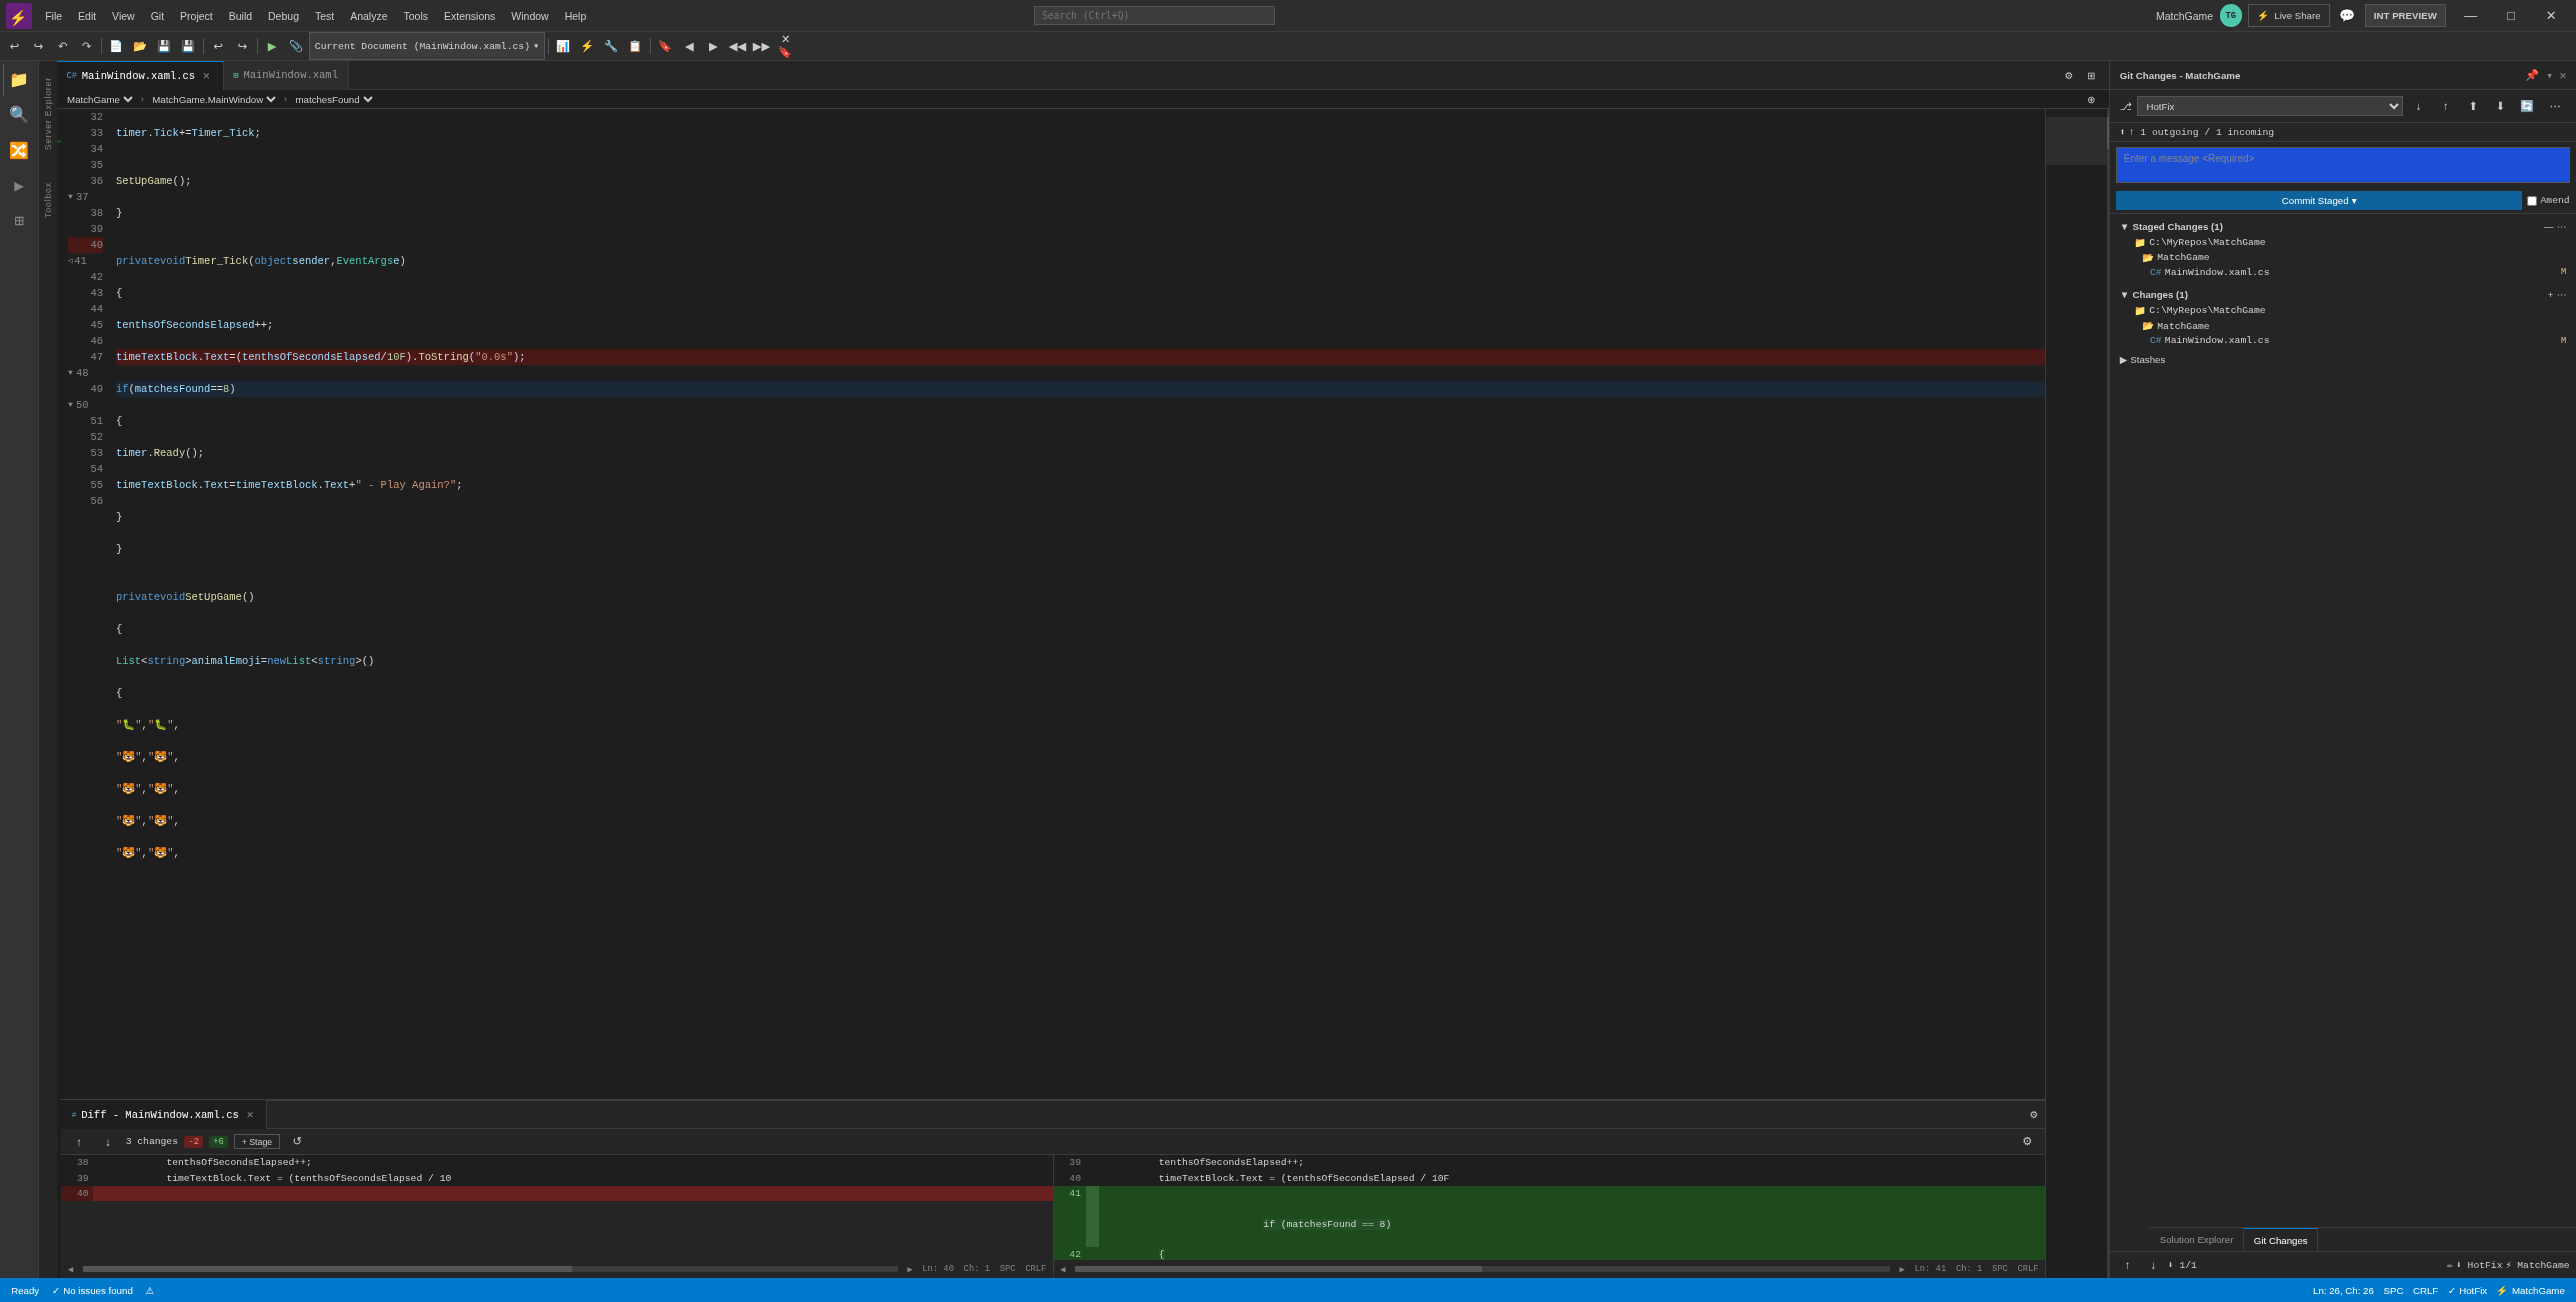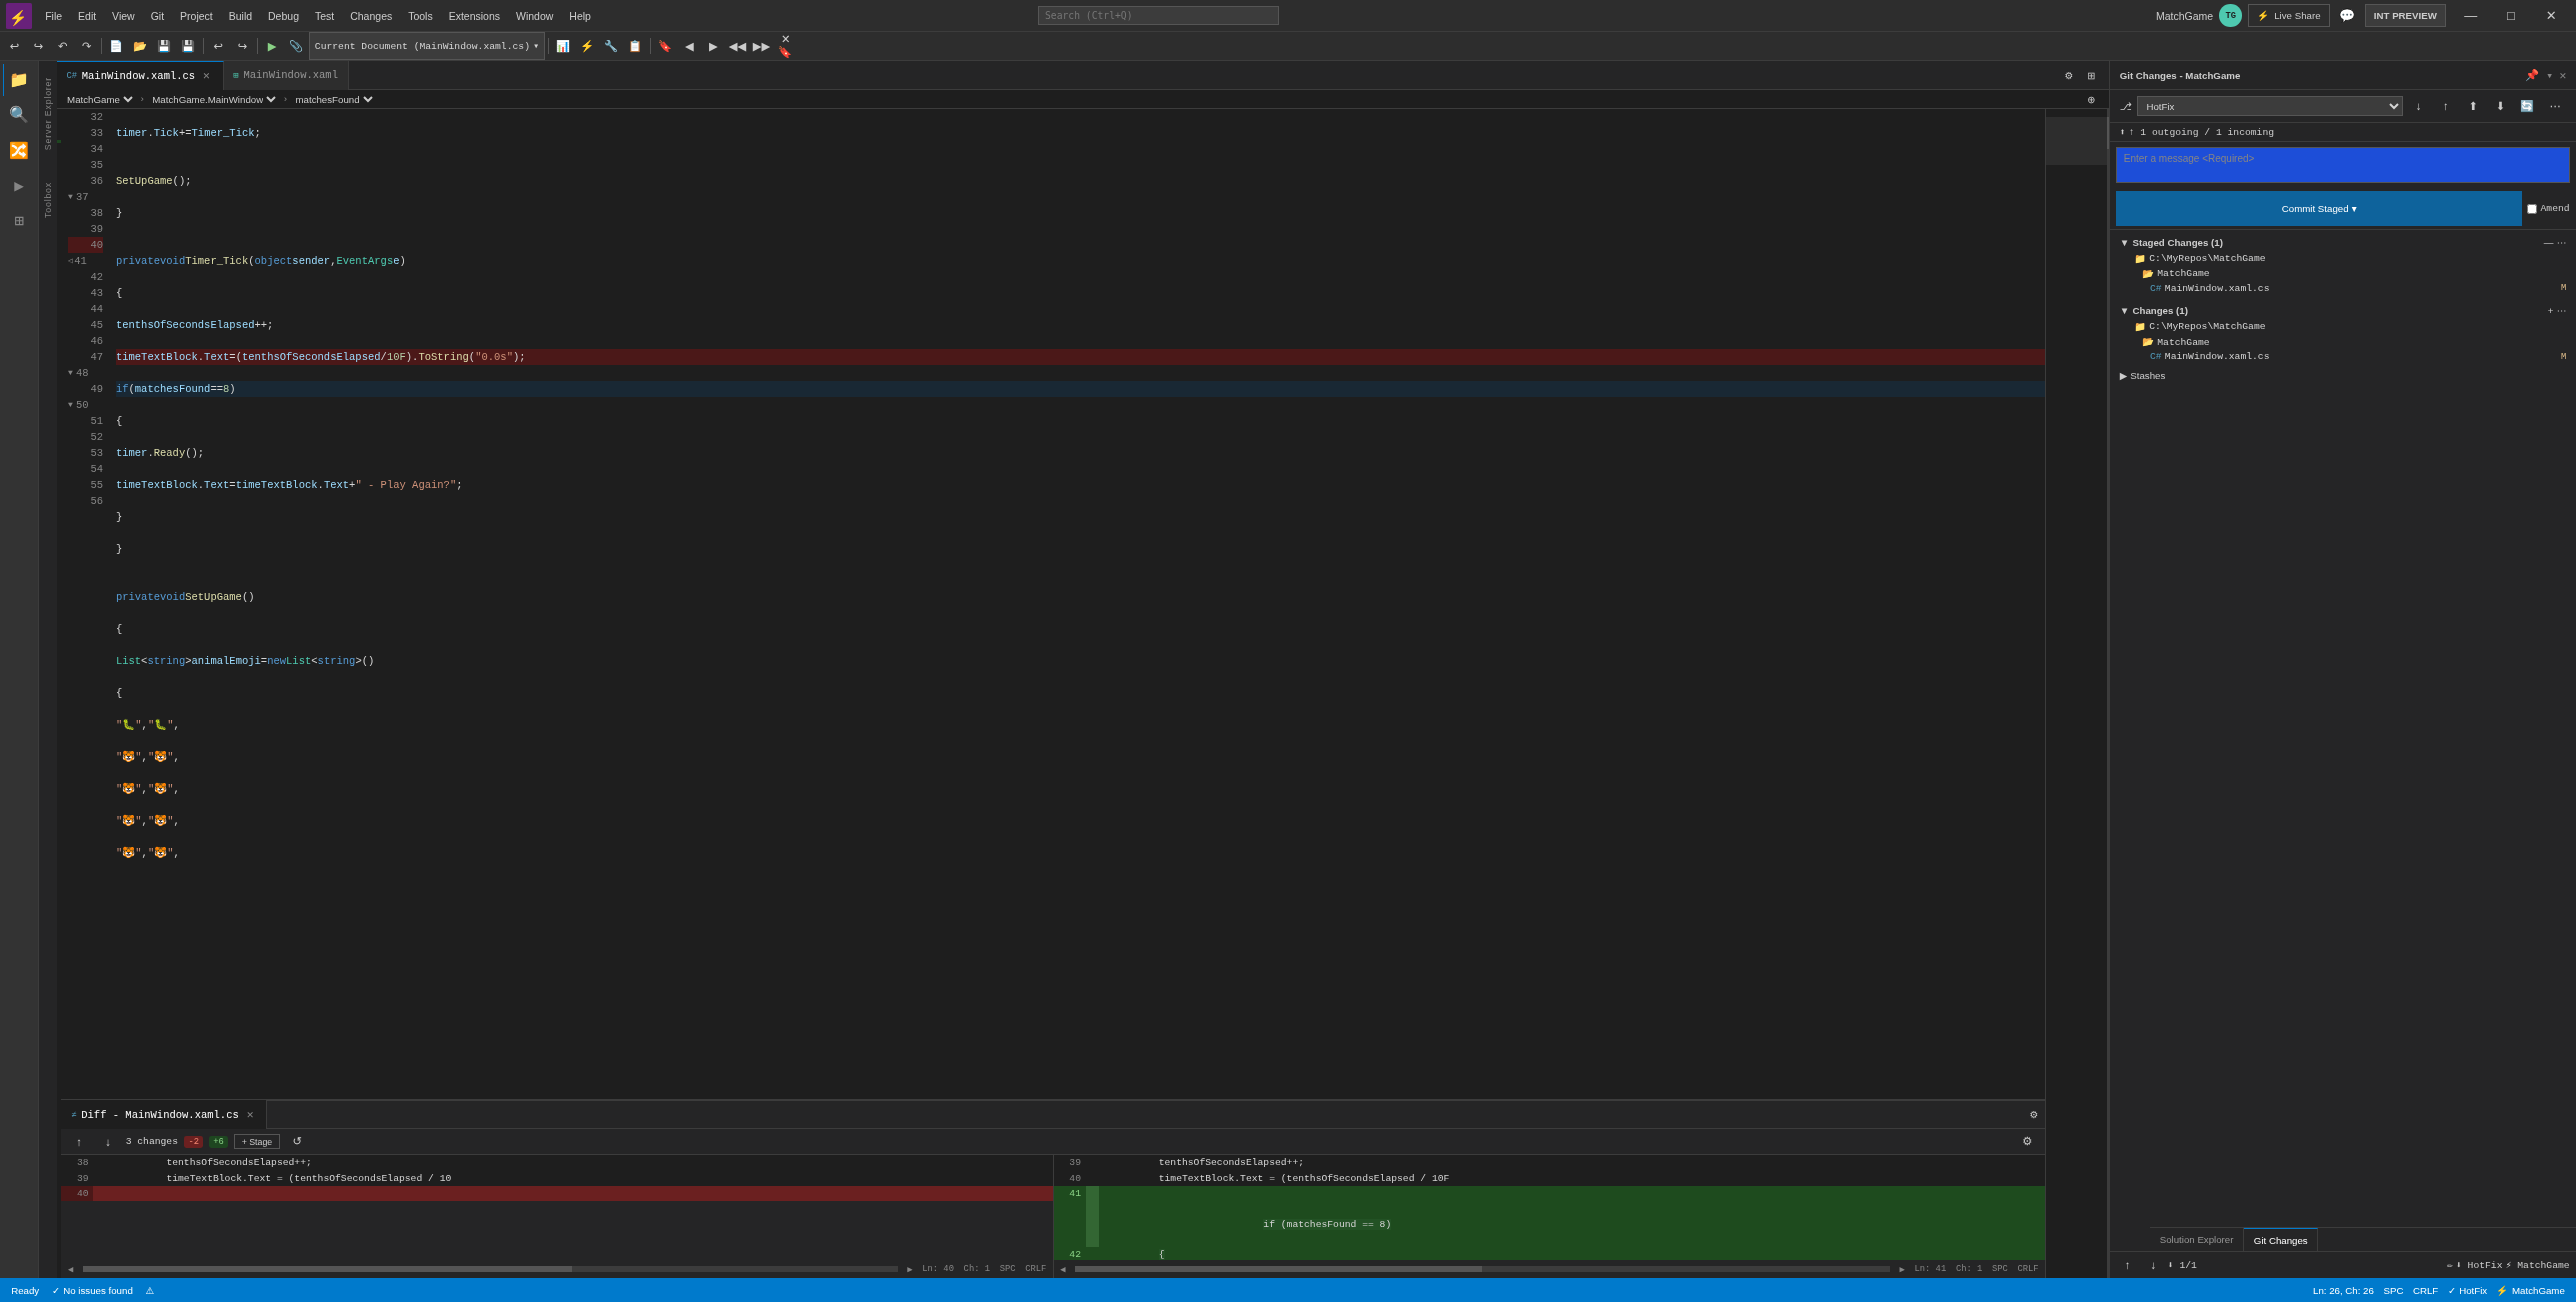--- a/index.html
+++ b/index.html
@@ -456,21 +456,21 @@
       align-items: center;
       padding: 3.2px 6.4px;
       gap: 4.8px;
       border-bottom: 0.8px solid #3c3c3c;
     }
     .git-commit-btn {
       flex: 1;
       background: #0e639c;
       border: none;
       color: #ffffff;
-      padding: 12px 8px;
+      padding: 4px 8px;
       font-size: 9.7px;
       cursor: pointer;
       font-family: 'Segoe UI', sans-serif;
       display: flex;
       align-items: center;
       justify-content: center;
       gap: 3.2px;
     }
     .git-amend-btn {
       display: flex;
@@ -636,21 +636,21 @@
     </svg>
   </div>
   <span class="menu-item">File</span>
   <span class="menu-item">Edit</span>
   <span class="menu-item">View</span>
   <span class="menu-item">Git</span>
   <span class="menu-item">Project</span>
   <span class="menu-item">Build</span>
   <span class="menu-item">Debug</span>
   <span class="menu-item">Test</span>
-  <span class="menu-item">Changes</span>
+  <span class="menu-item">Analyze</span>
   <span class="menu-item">Tools</span>
   <span class="menu-item">Extensions</span>
   <span class="menu-item">Window</span>
   <span class="menu-item">Help</span>
   <div class="menu-search">
     <input type="text" style="width: 100%; background: rgb(60, 60, 60); border: 0.8px solid rgb(85, 85, 85); color: rgb(212, 212, 212); padding: 3.2px 6.4px; font-size: 9.7px; font-family: Consolas, monospace;" placeholder="Search (Ctrl+Q)">
   </div>
   <div class="menu-right">
     <span class="app-title">MatchGame</span>
     <div class="user-avatar">TG</div>

